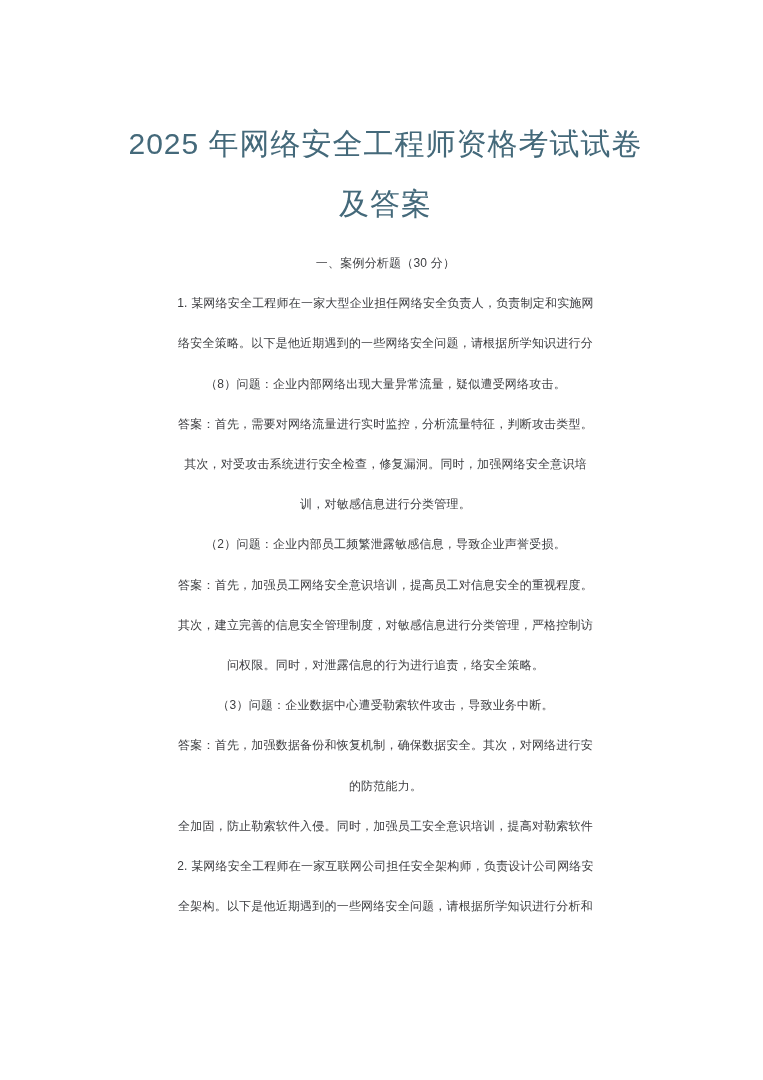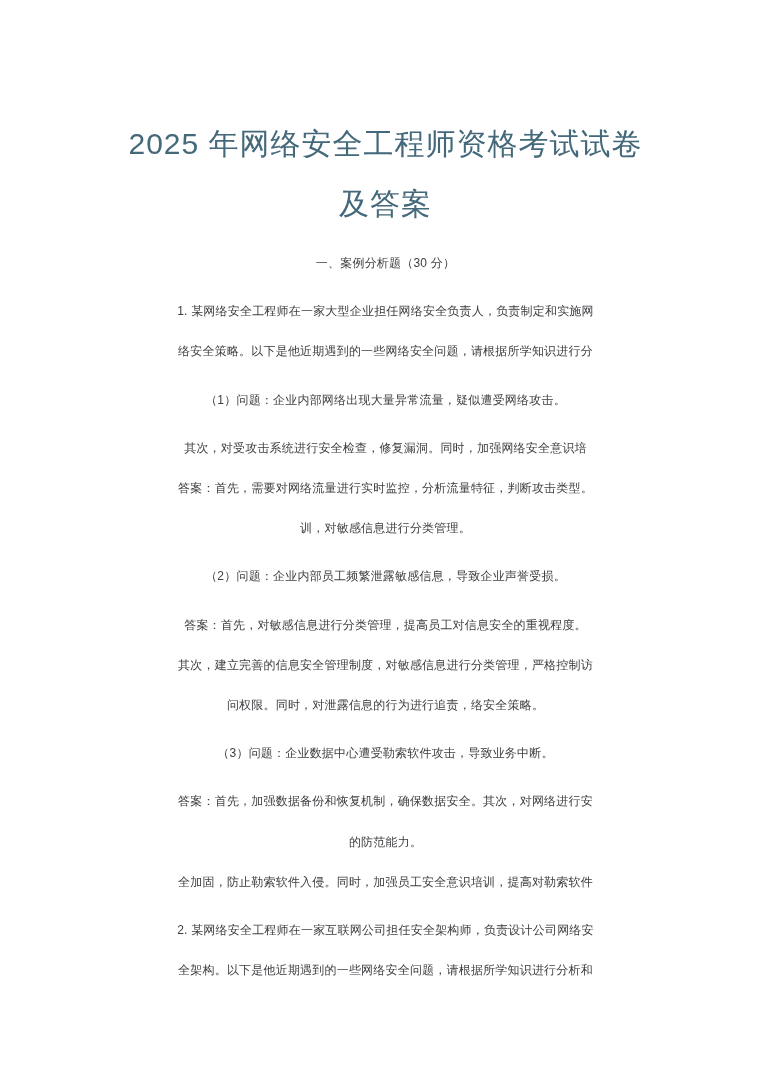--- a/index.html
+++ b/index.html
@@ -38,52 +38,52 @@
   }
   .line {
     font-size: 12px;
     line-height: 40.2px;
     color: #3c3d40;
     white-space: nowrap;
     letter-spacing: 0.2px;
     text-align: center;
   }
   .paragraph {
-    margin: 8px;
+    margin: 0;
   }
 </style>
 </head>
 <body>
 
 <div class="page">
   <h1 class="doc-title">
     <span class="title-line">2025 年网络安全工程师资格考试试卷</span>
     <span class="title-line">及答案</span>
   </h1>
 
   <div class="doc-body">
     <div class="line">一、案例分析题（30 分）</div>
     <div id="paragraphs">
         <div class="paragraph">
           <div class="line">1. 某网络安全工程师在一家大型企业担任网络安全负责人，负责制定和实施网</div>
           <div class="line">络安全策略。以下是他近期遇到的一些网络安全问题，请根据所学知识进行分</div>
         </div>
         <div class="paragraph">
-          <div class="line">（1）问题：企业内部网络出现大量异常流量，疑似遭受网络攻击。</div>
+          <div class="line">（8）问题：企业内部网络出现大量异常流量，疑似遭受网络攻击。</div>
         </div>
         <div class="paragraph">
+          <div class="line">答案：首先，需要对网络流量进行实时监控，分析流量特征，判断攻击类型。</div>
           <div class="line">其次，对受攻击系统进行安全检查，修复漏洞。同时，加强网络安全意识培</div>
-          <div class="line">答案：首先，需要对网络流量进行实时监控，分析流量特征，判断攻击类型。</div>
           <div class="line">训，对敏感信息进行分类管理。</div>
         </div>
         <div class="paragraph">
           <div class="line">（2）问题：企业内部员工频繁泄露敏感信息，导致企业声誉受损。</div>
         </div>
         <div class="paragraph">
-          <div class="line">答案：首先，对敏感信息进行分类管理，提高员工对信息安全的重视程度。</div>
+          <div class="line">答案：首先，加强员工网络安全意识培训，提高员工对信息安全的重视程度。</div>
           <div class="line">其次，建立完善的信息安全管理制度，对敏感信息进行分类管理，严格控制访</div>
           <div class="line">问权限。同时，对泄露信息的行为进行追责，络安全策略。</div>
         </div>
         <div class="paragraph">
           <div class="line">（3）问题：企业数据中心遭受勒索软件攻击，导致业务中断。</div>
         </div>
         <div class="paragraph">
           <div class="line">答案：首先，加强数据备份和恢复机制，确保数据安全。其次，对网络进行安</div>
           <div class="line">的防范能力。</div>
           <div class="line">全加固，防止勒索软件入侵。同时，加强员工安全意识培训，提高对勒索软件</div>

